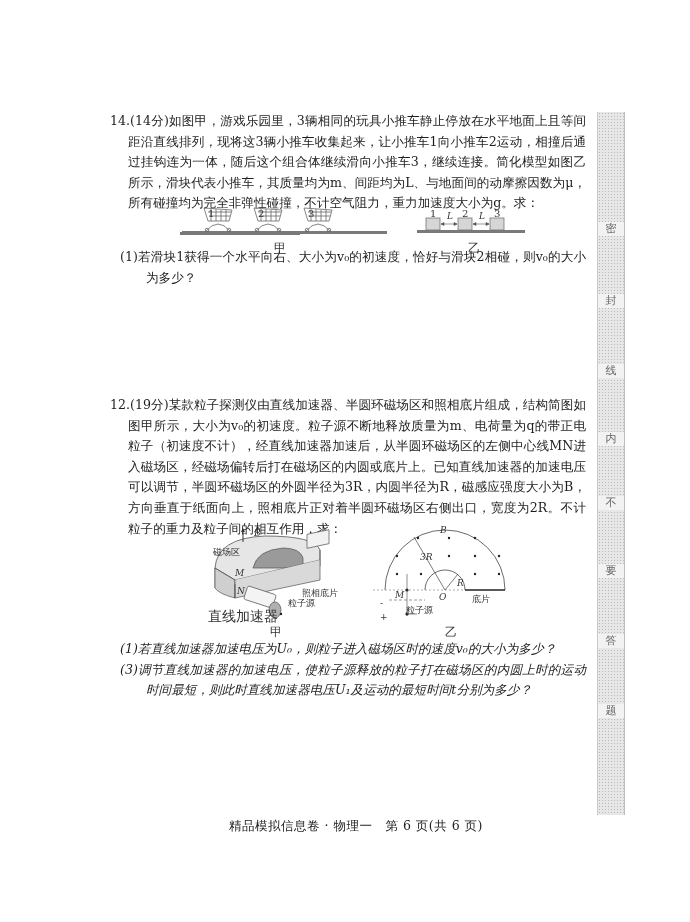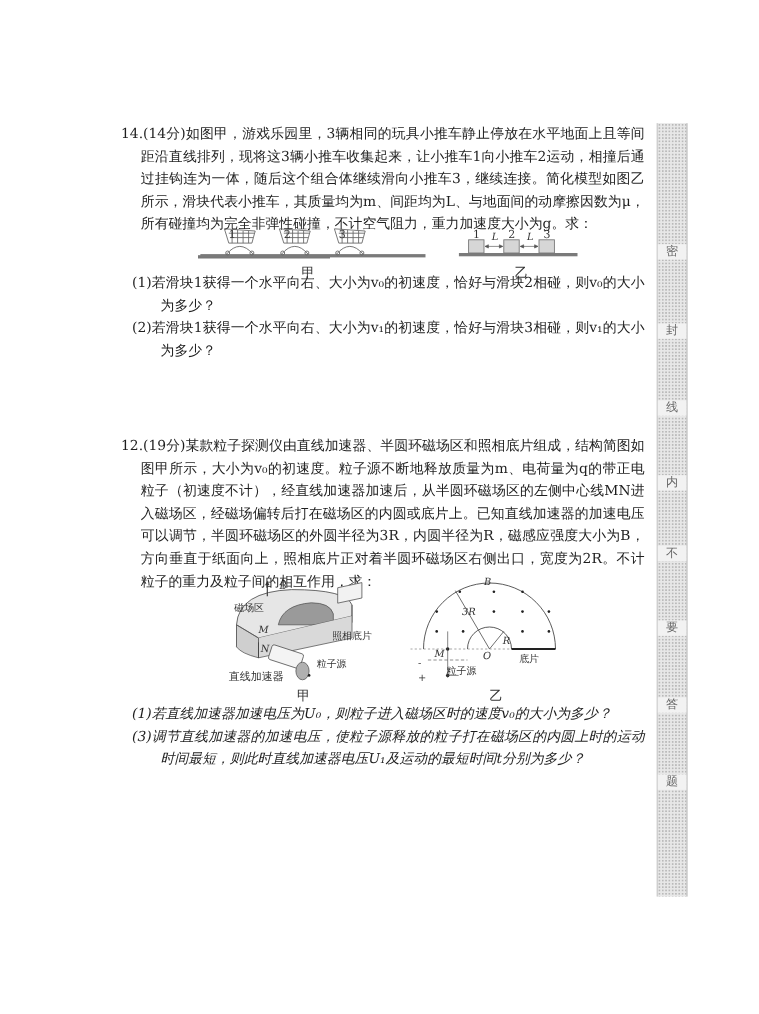--- a/index.html
+++ b/index.html
@@ -81,21 +81,20 @@
   </svg>
   <span class="caption" style="left:430px; top:208px; font-size:10px;">1</span>
   <span class="caption" style="left:462px; top:208px; font-size:10px;">2</span>
   <span class="caption" style="left:494px; top:208px; font-size:10px;">3</span>
   <span class="caption" style="left:447px; top:211px; font-size:9px; font-style:italic;">L</span>
   <span class="caption" style="left:479px; top:211px; font-size:9px; font-style:italic;">L</span>
   <span class="caption" style="left:468px; top:240px;">乙</span>
 
   <div class="q" style="top:247px;">
     <div class="sub"><span>(1)</span><span>若滑块1获得一个水平向右、大小为v₀的初速度，恰好与滑块2相碰，则v₀的大小为多少？</span></div>
-    <div class="sub"><span>(2)</span><span>若滑块1获得一个水平向右、大小为v₁的初速度，恰好与滑块3相碰，则v₁的大小为多少？</span></div>
   </div>
 
   <div class="q" style="top:395px;">
     <div class="qhead">
       <span>12.</span><span>(19分)</span><span>某款粒子探测仪由直线加速器、半圆环磁场区和照相底片组成，结构简图如图甲所示，大小为v₀的初速度。粒子源不断地释放质量为m、电荷量为q的带正电粒子（初速度不计），经直线加速器加速后，从半圆环磁场区的左侧中心线MN进入磁场区，经磁场偏转后打在磁场区的内圆或底片上。已知直线加速器的加速电压可以调节，半圆环磁场区的外圆半径为3R，内圆半径为R，磁感应强度大小为B，方向垂直于纸面向上，照相底片正对着半圆环磁场区右侧出口，宽度为2R。不计粒子的重力及粒子间的相互作用，求：</span>
     </div>
   </div>
 
   <svg class="fig" style="left:205px; top:528px;" width="150" height="92" viewBox="0 0 150 92">
     <path d="M10 40 Q12 10 60 8 Q110 8 115 22 L115 38 L52 52 L10 60 Z" fill="#e6e6e6" stroke="#555" stroke-width="0.8"></path>
@@ -106,25 +105,25 @@
     <rect x="102" y="28" width="22" height="14" fill="#f2f2f2" stroke="#555" stroke-width="0.7" transform="skewY(-12)"></rect>
     <line x1="38" y1="2" x2="38" y2="14" stroke="#333" stroke-width="1"></line>
       <path d="M38 0 l-2 4 h4 z" fill="#333"></path>
     <line x1="30" y1="56" x2="30" y2="70" stroke="#333" stroke-width="0.6"></line>
     <rect x="40" y="62" width="30" height="14" rx="2" fill="#f4f4f4" stroke="#555" stroke-width="0.7" transform="rotate(18 55 69)"></rect>
     <ellipse cx="70" cy="82" rx="6" ry="8" fill="#b0b0b0" stroke="#555" stroke-width="0.7"></ellipse>
     <circle cx="76" cy="86" r="1.2" fill="#222"></circle>
   </svg>
   <span class="caption" style="left:254px; top:528px; font-size:9px; font-style:italic;">B</span>
   <span class="caption" style="left:213px; top:546px; font-size:9px;text-align:right;">磁场区</span>
-  <span class="caption" style="left:302px; top:572px; font-size:9px;">照相底片</span>
+  <span class="caption" style="left:302px; top:587px; font-size:9px;">照相底片</span>
   <span class="caption" style="left:235px; top:568px; font-size:9px; font-style:italic;">M</span>
   <span class="caption" style="left:237px; top:586px; font-size:9px; font-style:italic;">N</span>
   <span class="caption" style="left:288px; top:597px; font-size:9px;">粒子源</span>
-  <span class="caption" style="left:208px; top:608px; font-size:10px;">直线加速器</span>
+  <span class="caption" style="left:208px; top:608px; font-size:14px;">直线加速器</span>
   <span class="caption" style="left:270px; top:624px;">甲</span>
 
   <svg class="fig" style="left:373px; top:524px;" width="150" height="96" viewBox="0 0 150 96">
     <path d="M12 66 A60 60 0 0 1 132 66" fill="none" stroke="#444" stroke-width="0.8"></path>
     <path d="M52 66 A20 20 0 0 1 92 66" fill="none" stroke="#444" stroke-width="0.8"></path>
     <line x1="0" y1="66" x2="52" y2="66" stroke="#777" stroke-width="0.6" stroke-dasharray="2 2"></line>
     <line x1="52" y1="66" x2="92" y2="66" stroke="#777" stroke-width="0.6" stroke-dasharray="2 2"></line>
     <line x1="92" y1="66" x2="132" y2="66" stroke="#222" stroke-width="1.6"></line>
     <line x1="72" y1="66" x2="41" y2="13" stroke="#444" stroke-width="0.7"></line>
     <line x1="72" y1="66" x2="85" y2="50" stroke="#444" stroke-width="0.7"></line>
@@ -167,13 +166,14 @@
     <span class="seal" style="top:110px;">密</span>
     <span class="seal" style="top:182px;">封</span>
     <span class="seal" style="top:252px;">线</span>
     <span class="seal" style="top:320px;">内</span>
     <span class="seal" style="top:384px;">不</span>
     <span class="seal" style="top:452px;">要</span>
     <span class="seal" style="top:522px;">答</span>
     <span class="seal" style="top:592px;">题</span>
   </div>
 
+  <div class="footer">精品模拟信息卷 · 物理一　第 6 页(共 6 页)</div>
 </div>
 
 </body></html>

